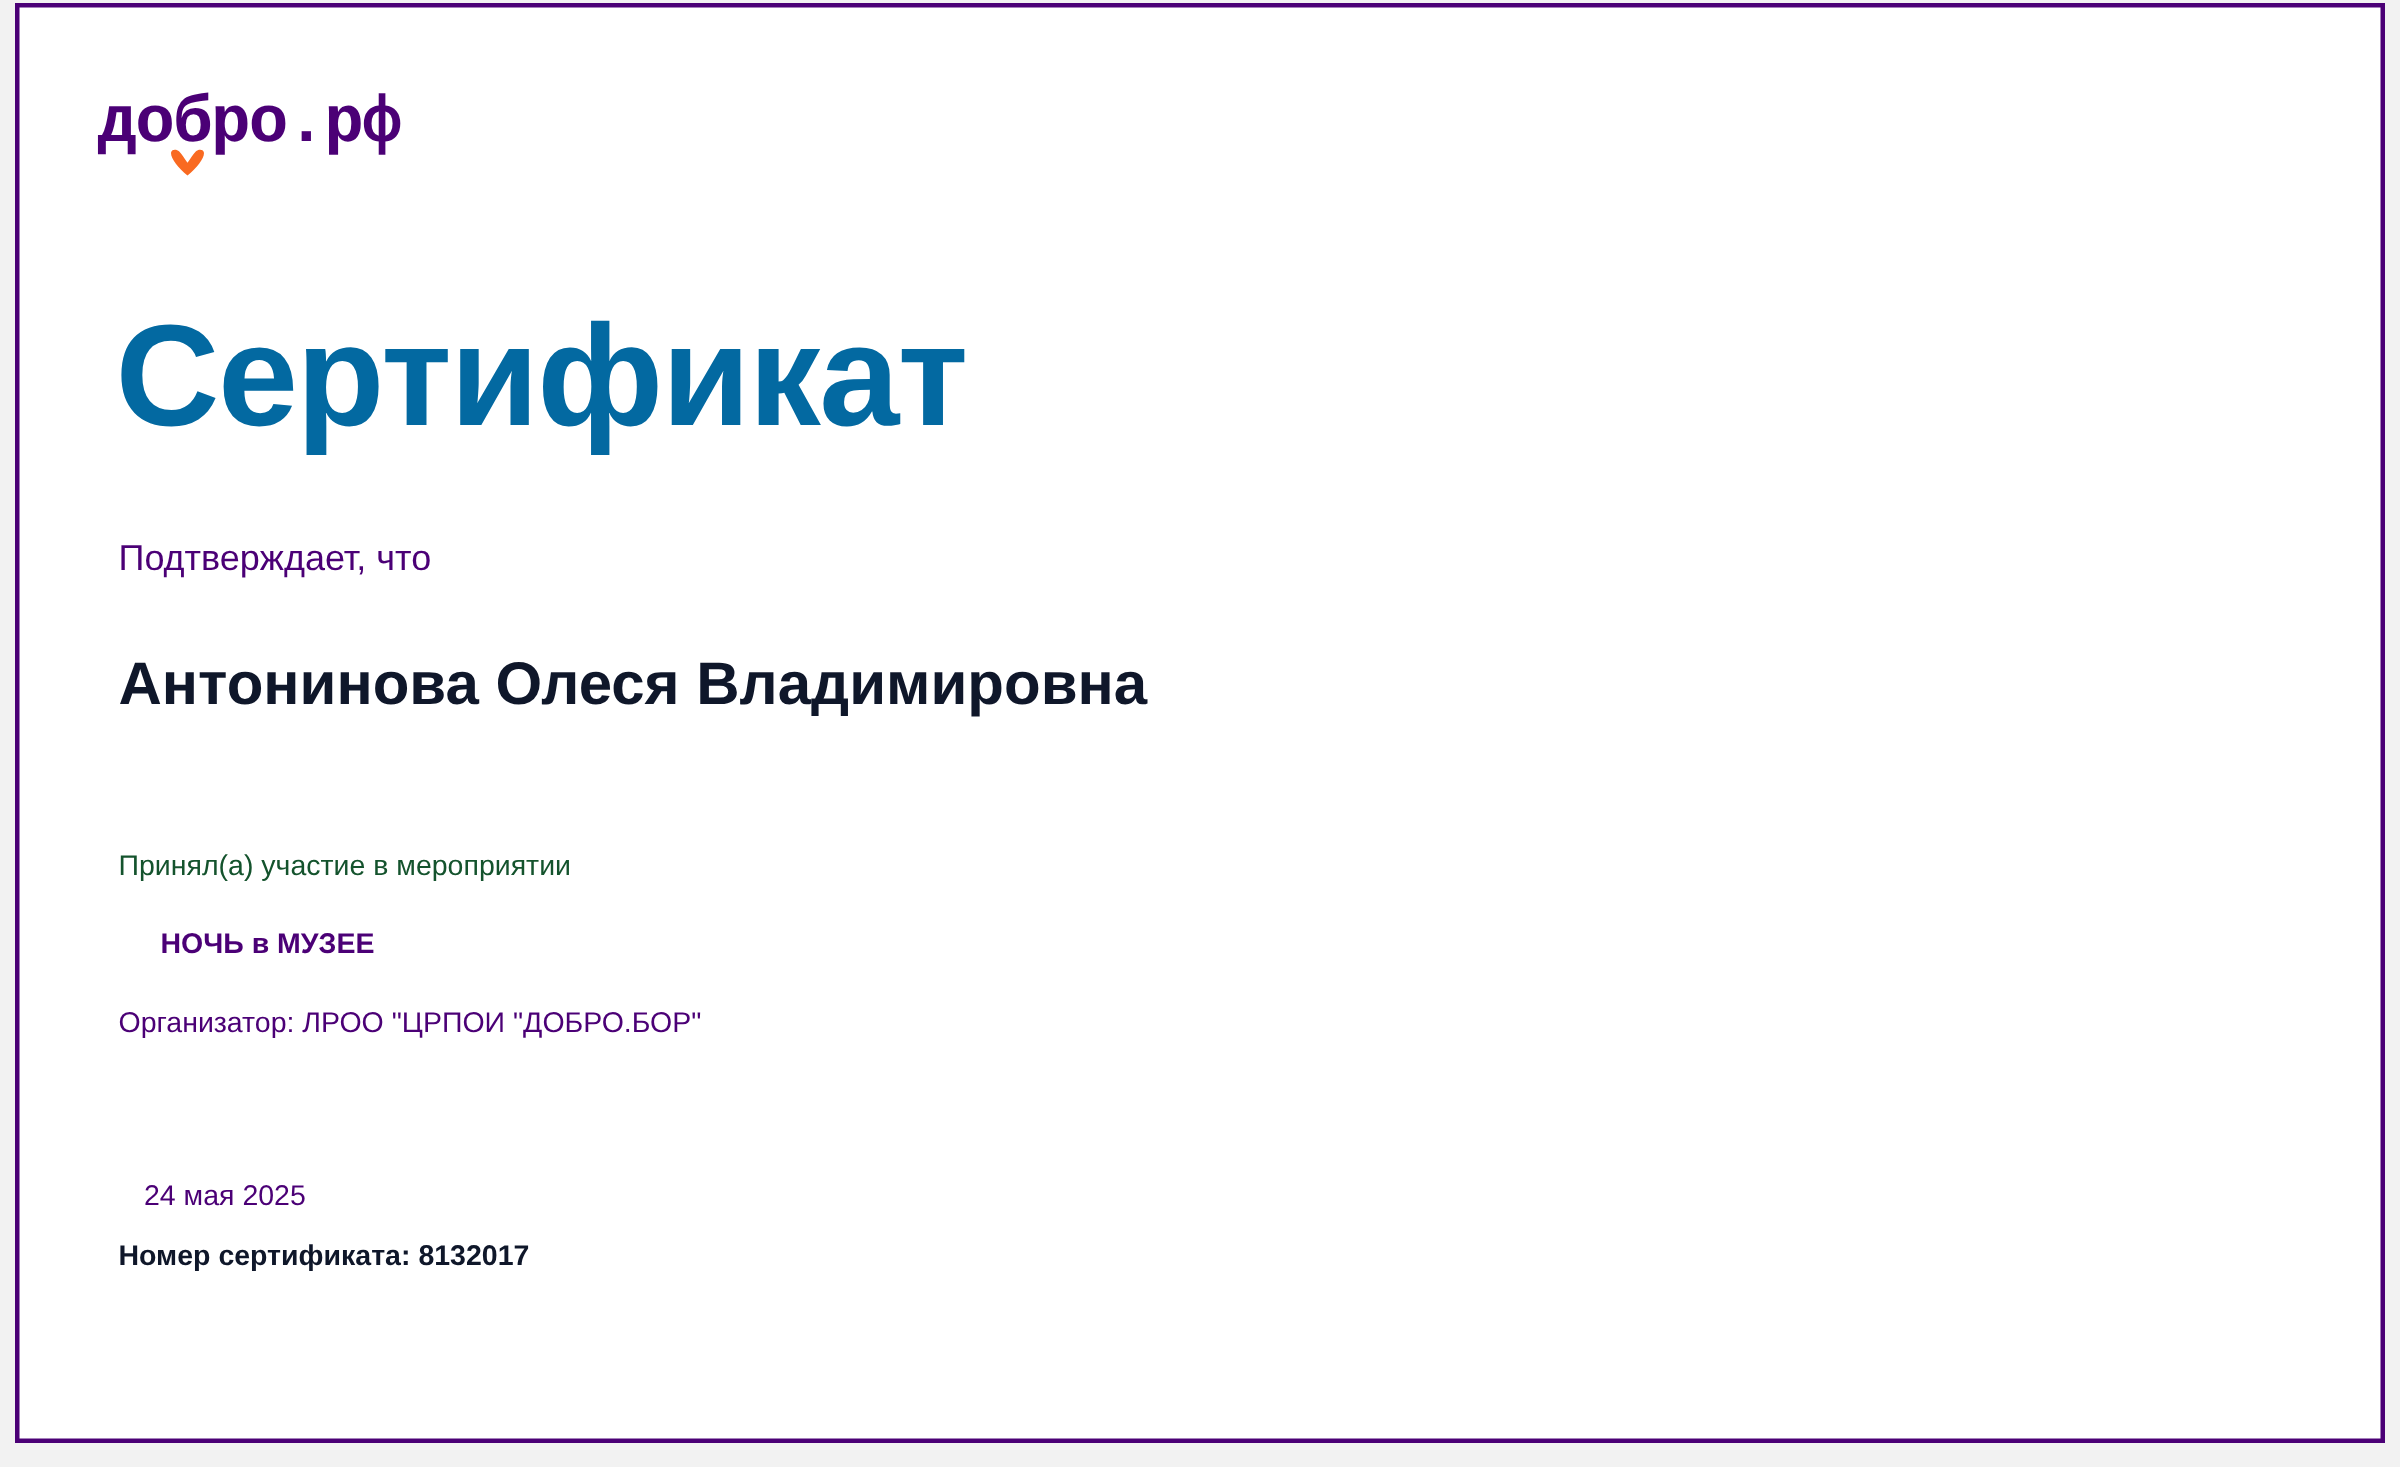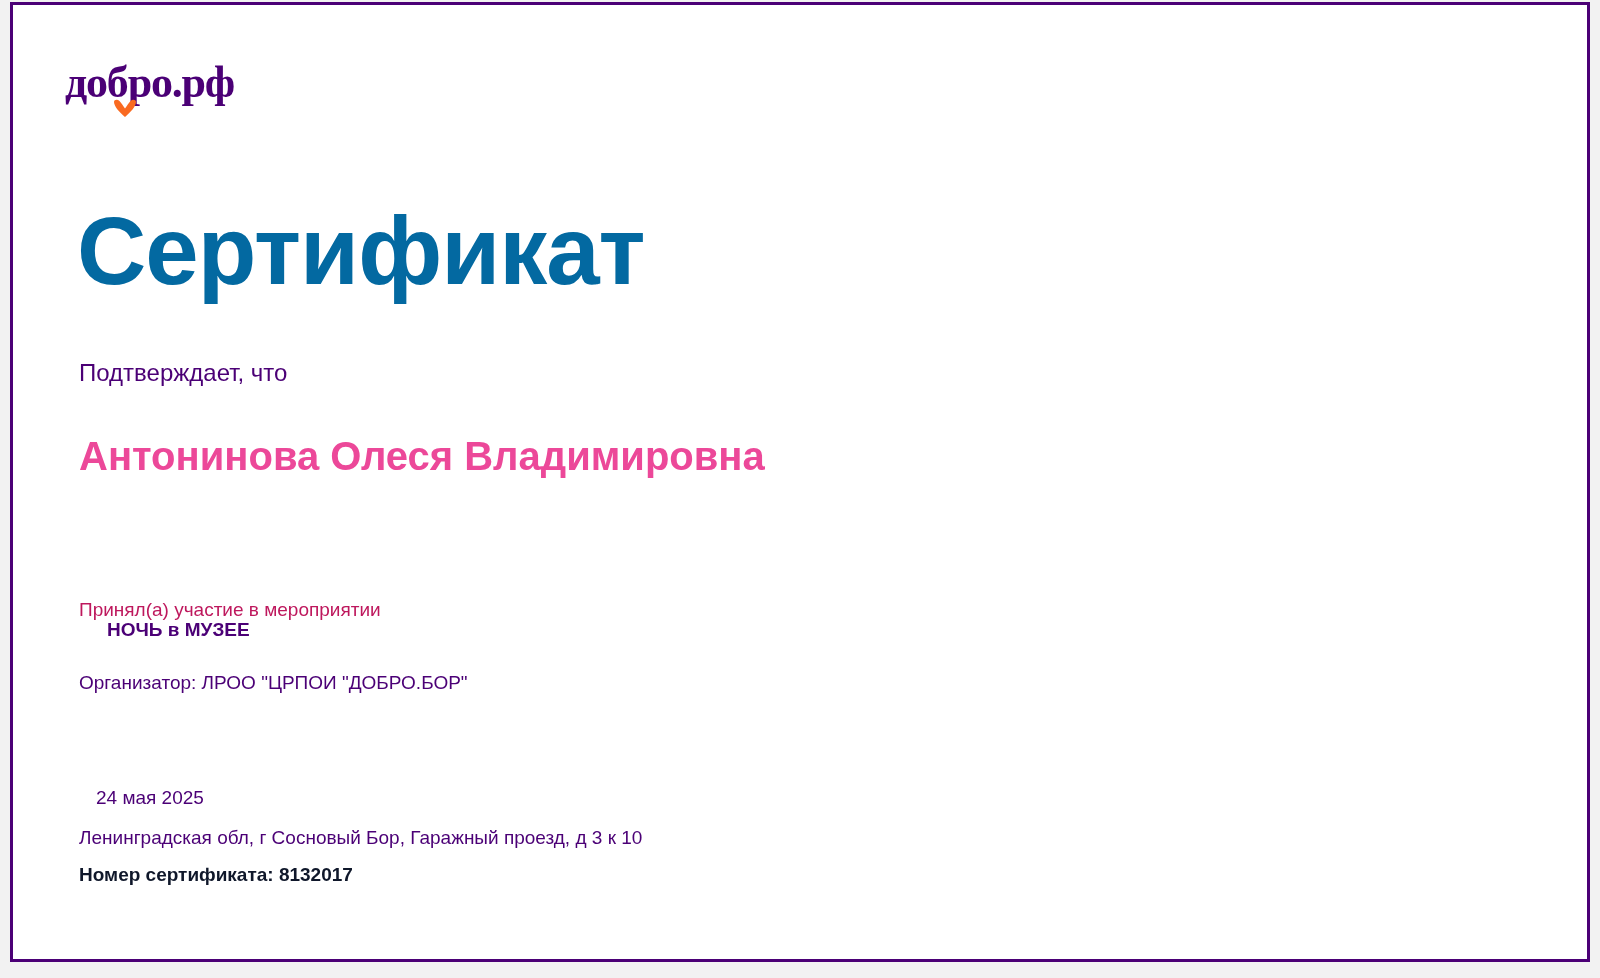--- a/index.html
+++ b/index.html
@@ -40,21 +40,21 @@
     top: 52px;
     width: 260px;
     height: 72px;
   }
   .logo-word {
     font-size: 44px;
     font-weight: bold;
     color: #4b0076;
     letter-spacing: -1.2px;
     line-height: 52px;
-    font-family: Liberation Serif, serif;
+    font-family: Liberation Mono, monospace;
     white-space: nowrap;
   }
   .logo-heart {
     position: absolute;
     left: 47px;
     top: 42px;
     width: 26px;
     height: 22px;
   }
 
@@ -81,30 +81,30 @@
   }
 
   .recipient-name {
     position: absolute;
     left: 66px;
     top: 418px;
     width: 760px;
     font-size: 40px;
     line-height: 66px;
     font-weight: bold;
-    color: #ec4899;
+    color: #0f172a;
   }
 
   .participation-line {
     position: absolute;
     left: 66px;
-    top: 592px;
+    top: 560px;
     font-size: 19px;
     line-height: 26px;
-    color: #be185d;
+    color: #14532d;
   }
 
   .event-name {
     position: absolute;
     left: 66px;
     top: 612px;
     font-size: 19px;
     line-height: 26px;
     font-weight: bold;
     color: #4b0076;
@@ -167,18 +167,17 @@
     <div class="recipient-name">Антонинова Олеся Владимировна</div>
 
     <div class="participation-line">Принял(а) участие в мероприятии</div>
 
     <div class="event-name">НОЧЬ в МУЗЕЕ</div>
 
     <div class="organizer-line">Организатор: ЛРОО "ЦРПОИ "ДОБРО.БОР"</div>
 
     <div class="footer-block">
       <div class="footer-date">24 мая 2025</div>
-      <div class="footer-address">Ленинградская обл, г Сосновый Бор, Гаражный проезд, д 3 к 10</div>
       <div class="footer-number">Номер сертификата: 8132017</div>
     </div>
 
   </div>
 </div>
 
 </body></html>

